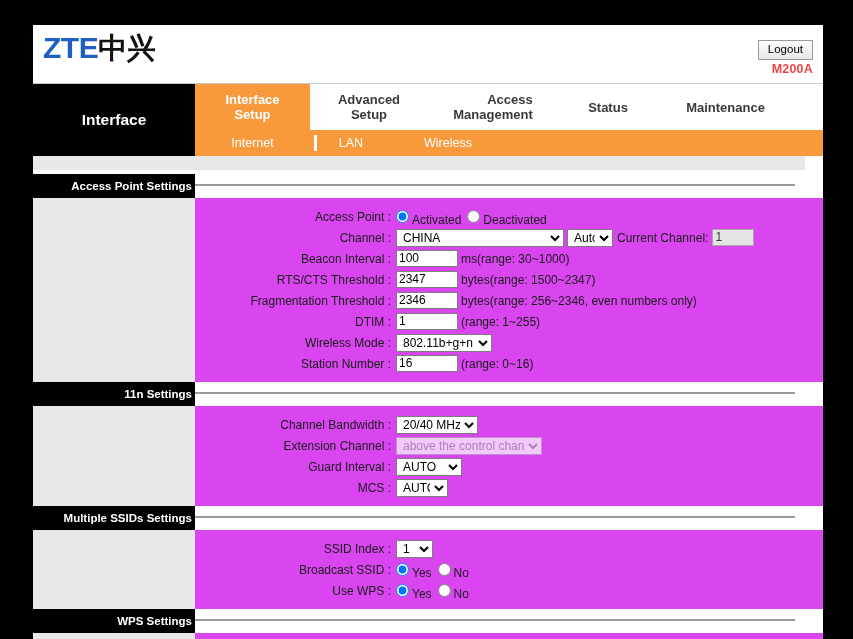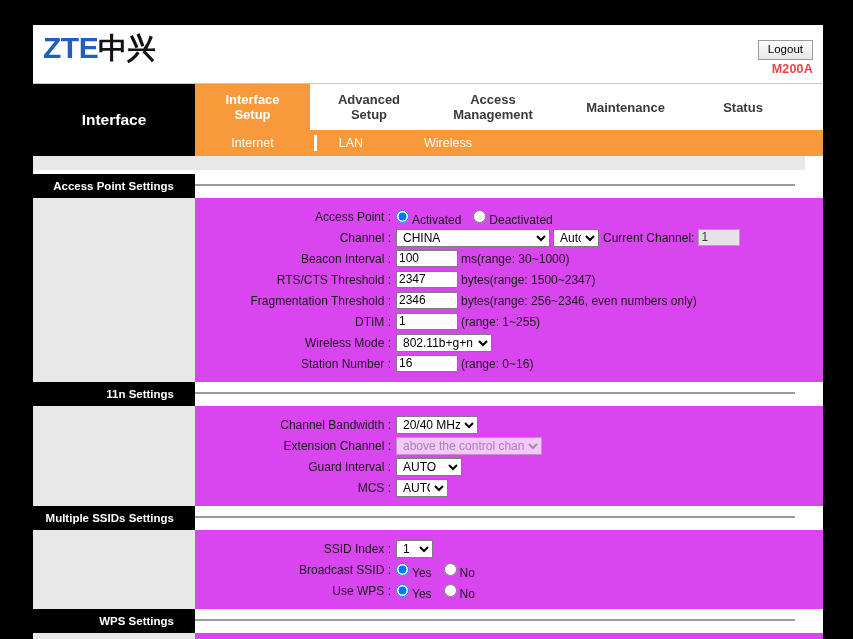--- a/index.html
+++ b/index.html
@@ -107,21 +107,21 @@
     box-sizing: border-box;
     cursor: pointer;
     height: 46px;
   }
   .nav-item.active {
     background: #f89a3c;
     color: #ffffff;
   }
   .nav-w1 { width: 115px; }
   .nav-w2 { width: 118px; }
-  .nav-w3 { width: 130px; }
+  .nav-w3 { width: 130px; text-align: right; }
   .nav-w4 { width: 135px; }
   .nav-w5 { width: 100px; }
 
   .nav-sub {
     position: absolute;
     left: 162px;
     top: 46px;
     width: 628px;
     height: 26px;
     background: #f89a3c;
@@ -178,21 +178,21 @@
     align-items: flex-start;
   }
   .sec-label {
     width: 162px;
     min-height: 24px;
     background: #000000;
     color: #ffffff;
     font-size: 11.5px;
     font-weight: bold;
     text-align: right;
-    padding: 5px 21px 5px 0;
+    padding: 5px 3px 5px 0;
     box-sizing: border-box;
     line-height: 14px;
     flex: 0 0 162px;
   }
   .sec-rule {
     flex: 1;
     height: 24px;
     position: relative;
   }
   .sec-rule::after {
@@ -269,38 +269,38 @@
     background: #ffffff;
     height: 18px;
     box-sizing: border-box;
     padding: 0 1px 0 2px;
   }
   select.sel.disabled {
     color: #9a9a9a;
     border: 1px solid #b4b4b4;
     background: #ffffff;
   }
-  .sel-chan { width: 154px; }
+  .sel-chan { width: 168px; }
   .sel-auto { width: 46px; margin-left: 3px; }
   .sel-mode { width: 96px; }
   .sel-bw { width: 82px; }
   .sel-ext { width: 146px; }
   .sel-gi { width: 66px; }
   .sel-mcs { width: 52px; }
   .sel-ssid { width: 37px; }
 
   .hint {
     font-size: 12px;
     color: #1a1a1a;
     margin-left: 3px;
   }
   .cc-label { margin-left: 4px; }
   .cc-field { margin-left: 4px; }
 
-  .radio-grp { display: flex; align-items: center; gap: 6px; }
+  .radio-grp { display: flex; align-items: center; }
   .radio-item {
     display: flex;
     align-items: flex-end;
     margin-right: 6px;
   }
   input.rad {
     margin: 0 3px 0 0;
     width: 13px;
     height: 13px;
   }
@@ -341,22 +341,22 @@
           <div>Advanced</div>
           <div>Setup</div>
         </div>
       </div>
       <div class="nav-item nav-w3">
         <div>
           <div>Access</div>
           <div>Management</div>
         </div>
       </div>
+      <div class="nav-item nav-w5">Status</div>
       <div class="nav-item nav-w4">Maintenance</div>
-      <div class="nav-item nav-w5">Status</div>
     </div>
 
     <div class="nav-sub">
       <div class="sub-item sub-internet">Internet</div>
       <div class="sub-sep"></div>
       <div class="sub-item sub-lan">LAN</div>
       <div class="sub-item sub-wireless">Wireless</div>
     </div>
     <div class="redring"></div>
   </div>

